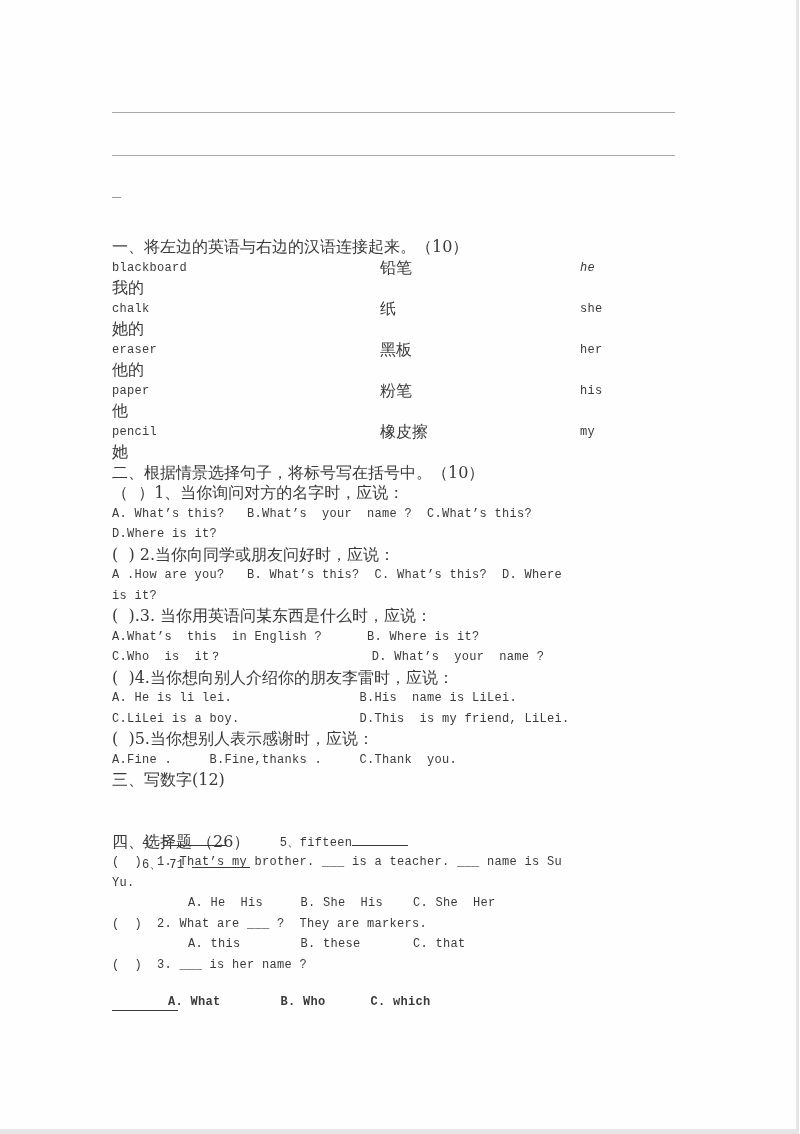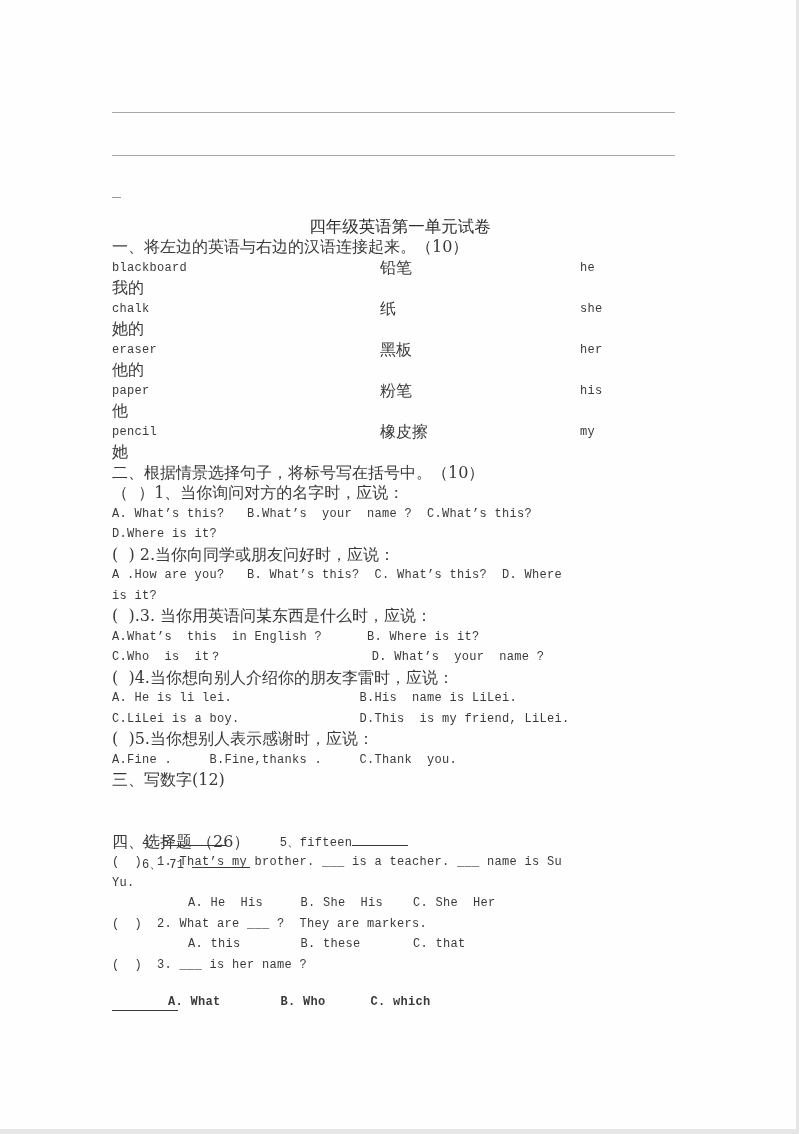--- a/index.html
+++ b/index.html
@@ -87,29 +87,28 @@
 </head>
 <body>
 
 <div class="page">
 
   <div class="rule" style="top:112px"></div>
   <div class="rule" style="top:155px"></div>
   <div class="dash" style="top:197px"></div>
 
 
-  <div class="title fg cn">四年级英语第一单元试卷</div>
 
   <div class="ln cn fg" style="left:112px; top:237px;">一、将左边的英语与右边的汉语连接起来。（10）</div>
 
   <div>
 
     <div class="ln mono fg" style="left:112px; top:258px;">blackboard</div>
     <div class="ln cn fg" style="left:380px; top:258px;">铅笔</div>
-    <div class="ln mono fg" style="left:580px; top:258px;">he</div>
+    <div class="ln mono fg" style="left:580px; top:258px;font-style:italic;">he</div>
     <div class="ln cn fg" style="left:112px; top:278px;">我的</div>
 
     <div class="ln mono fg" style="left:112px; top:299px;">chalk</div>
     <div class="ln cn fg" style="left:380px; top:299px;">纸</div>
     <div class="ln mono fg" style="left:580px; top:299px;">she</div>
     <div class="ln cn fg" style="left:112px; top:319px;">她的</div>
 
     <div class="ln mono fg" style="left:112px; top:340px;">eraser</div>
     <div class="ln cn fg" style="left:380px; top:340px;">黑板</div>
     <div class="ln mono fg" style="left:580px; top:340px;">her</div>

